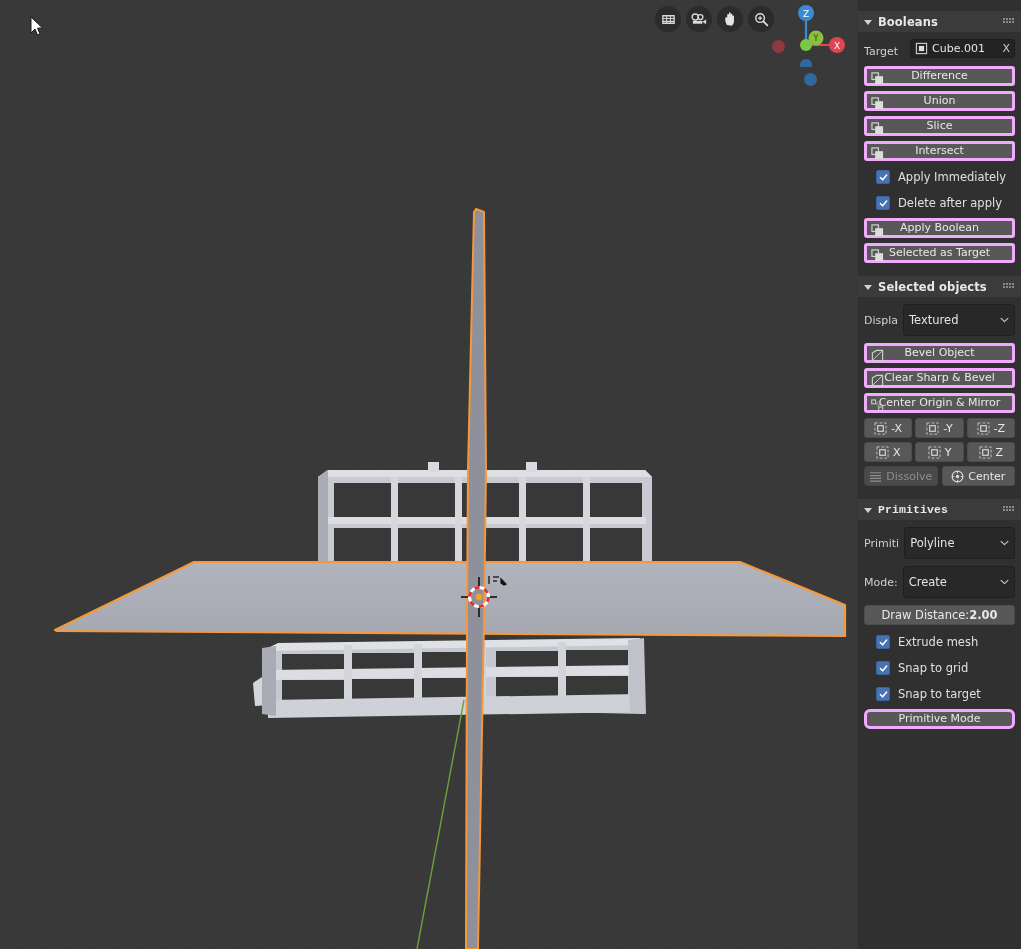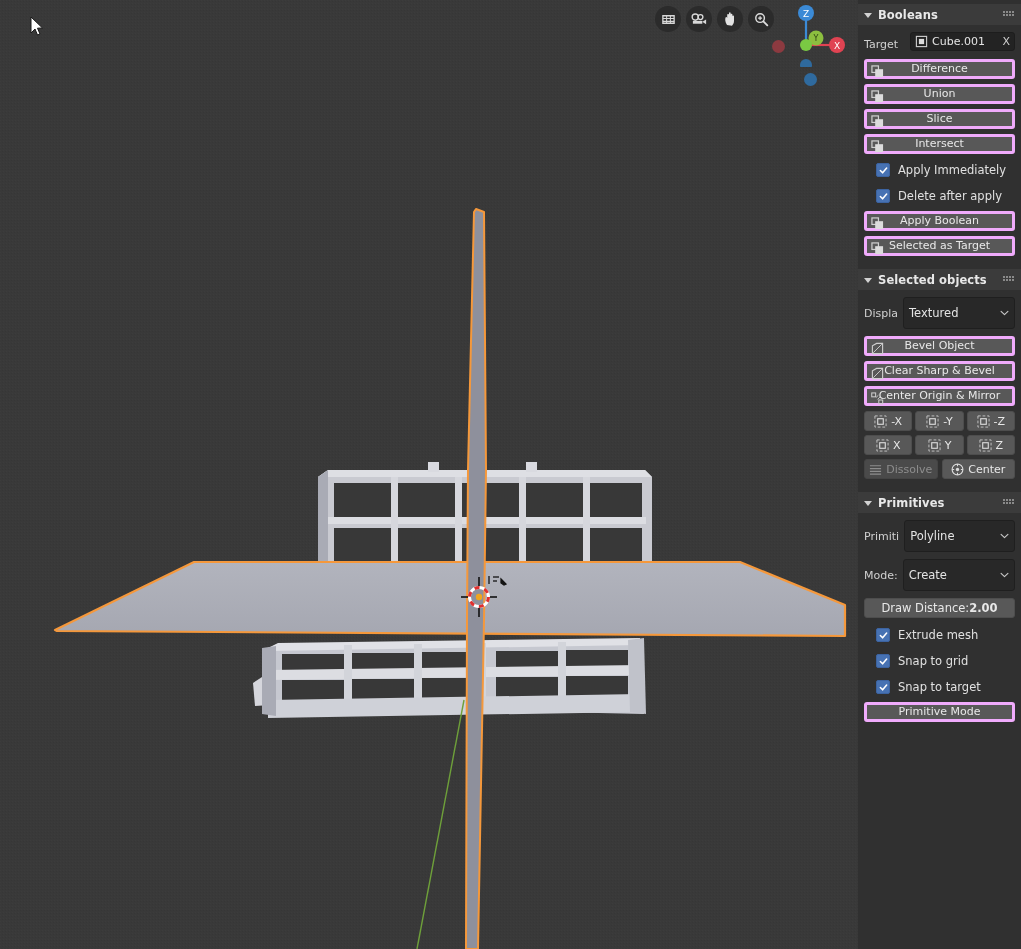--- a/index.html
+++ b/index.html
@@ -24,21 +24,21 @@
   #vp-gizmo-group{position:absolute;right:0;top:0;width:210px;height:100px;}
   .vp-btn{
     position:absolute;width:26px;height:26px;border-radius:50%;
     background:#2b2b2b;display:flex;align-items:center;justify-content:center;
   }
   .vp-btn svg{display:block;}
   #gizmo{position:absolute;left:145px;top:2px;width:65px;height:65px;}
 
   
   #sidepanel{
-    position:absolute;left:858px;top:4px;width:163px;height:750px;
+    position:absolute;left:858px;top:11px;width:163px;height:750px;
     background:#303030;
   }
   .panel-header{
     height:21px;background:#3b3b3b;display:flex;align-items:center;
     padding:0 6px;position:relative;
   }
   .panel-header .tri{
     width:0;height:0;border-left:4px solid transparent;border-right:4px solid transparent;
     border-top:5px solid #d2d2d2;margin-right:6px;margin-top:1px;
   }
@@ -512,21 +512,21 @@
         <svg class="axicon" viewBox="0 0 14 14">
           <circle cx="7" cy="7" r="5.8" fill="none" stroke="#dcdcdc" stroke-width="1.2"></circle>
           <circle cx="7" cy="7" r="1.8" fill="#dcdcdc"></circle>
           <path d="M7,1.2 v2.2 M7,10.6 v2.2 M1.2,7 h2.2 M10.6,7 h2.2" stroke="#dcdcdc" stroke-width="1.1"></path>
         </svg>
         <span class="axlbl">Center</span>
       </div>
     </div>
   </div>
 
-  <div class="panel-header" style="margin-top:5px;">
+  <div class="panel-header" style="margin-top:5px;font-family:Liberation Mono, monospace;">
     <span class="tri"></span>
     <span class="ptitle">Primitives</span>
     <span class="grip">
       <i style="left:0;top:0"></i>
         <i style="left:3px;top:0"></i>
         <i style="left:6px;top:0"></i>
         <i style="left:9px;top:0"></i>
       <i style="left:0;top:3px"></i>
         <i style="left:3px;top:3px"></i>
         <i style="left:6px;top:3px"></i>
@@ -581,17 +581,17 @@
 
     <div class="cbrow">
       <span class="cbox">
         <svg width="9" height="9" viewBox="0 0 10 10">
             <path d="M1.5,5 L4,7.6 L8.5,2.2" fill="none" stroke="#fff" stroke-width="1.7" stroke-linecap="round" stroke-linejoin="round"></path>
           </svg>
       </span>
       <span class="cblabel">Snap to target</span>
     </div>
 
-    <div class="btn" style="margin-bottom:0;">
+    <div class="btn" style="margin-bottom:0;border-radius:6px;">
       <span class="lbl">Primitive Mode</span>
     </div>
   </div>
 </div>
 
 </body></html>

